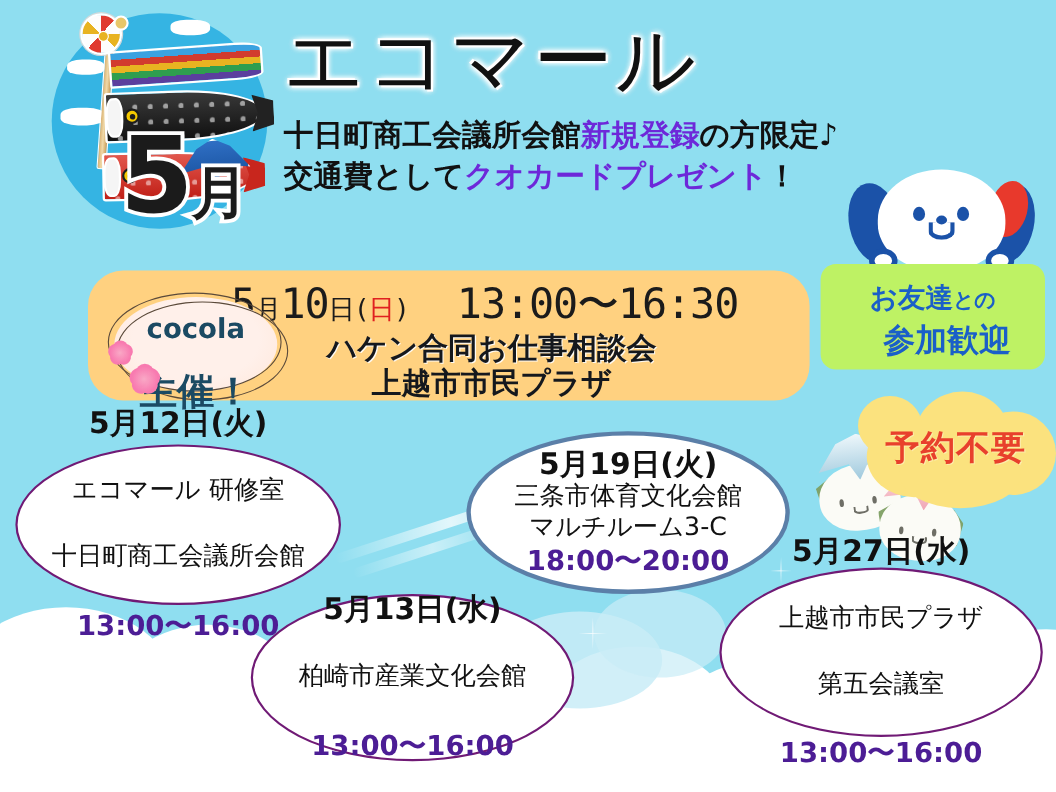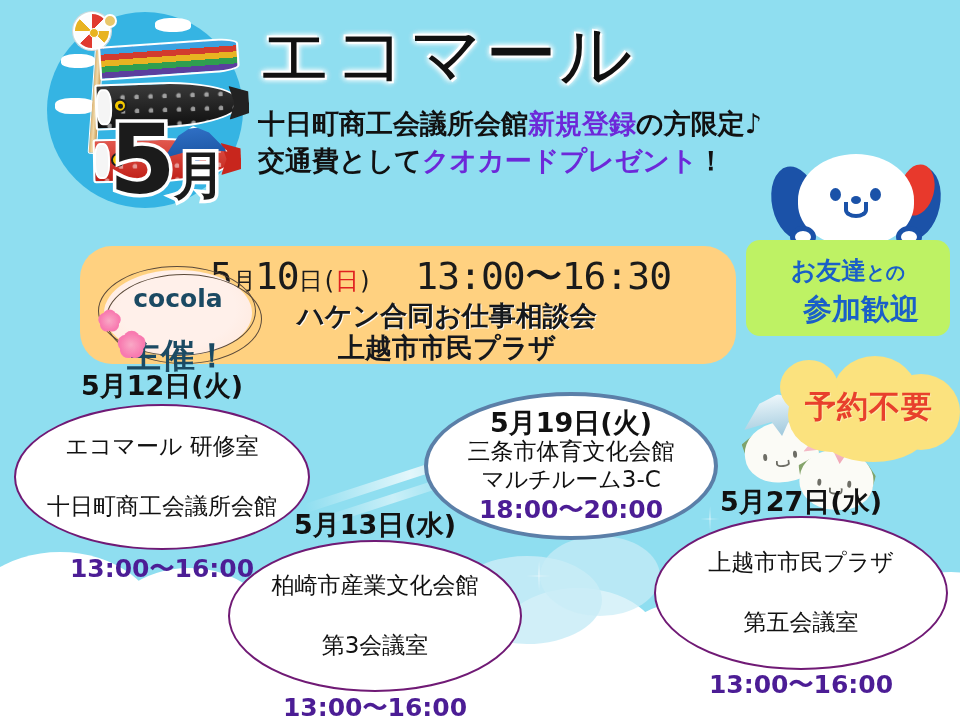--- a/index.html
+++ b/index.html
@@ -501,21 +501,20 @@
   <div class="oval orange" id="ov1">
     <div class="d">5月12日(火)</div>
     <div class="v">エコマール 研修室</div>
     <div class="v">十日町商工会議所会館</div>
     <div class="t">13:00〜16:00</div>
   </div>
 
   <div class="oval orange" id="ov2">
     <div class="d">5月13日(水)</div>
     <div class="v">柏崎市産業文化会館</div>
-    <div class="v">第3会議室</div>
     <div class="t">13:00〜16:00</div>
   </div>
 
   <div class="oval blue" id="ov3">
     <div class="d">5月19日(火)</div>
     <div class="v">三条市体育文化会館</div>
     <div class="v">マルチルーム3-C</div>
     <div class="t">18:00〜20:00</div>
   </div>
 

